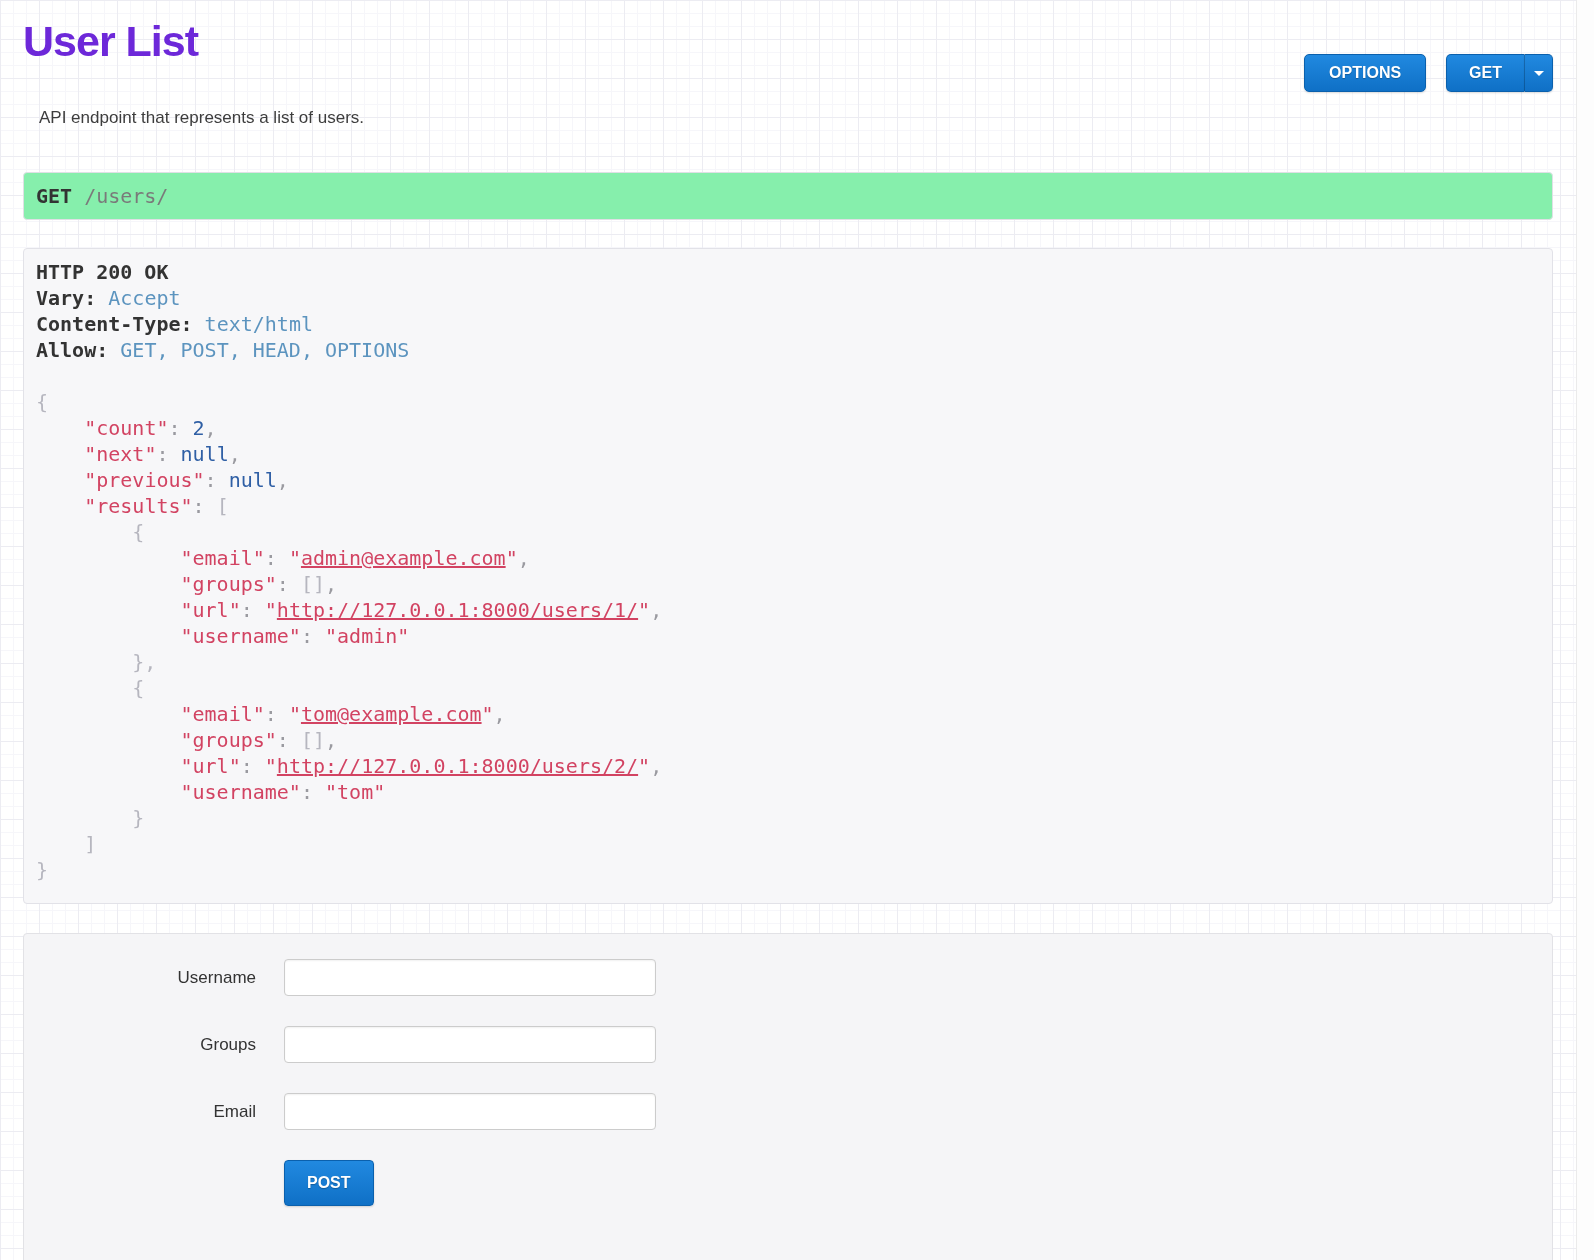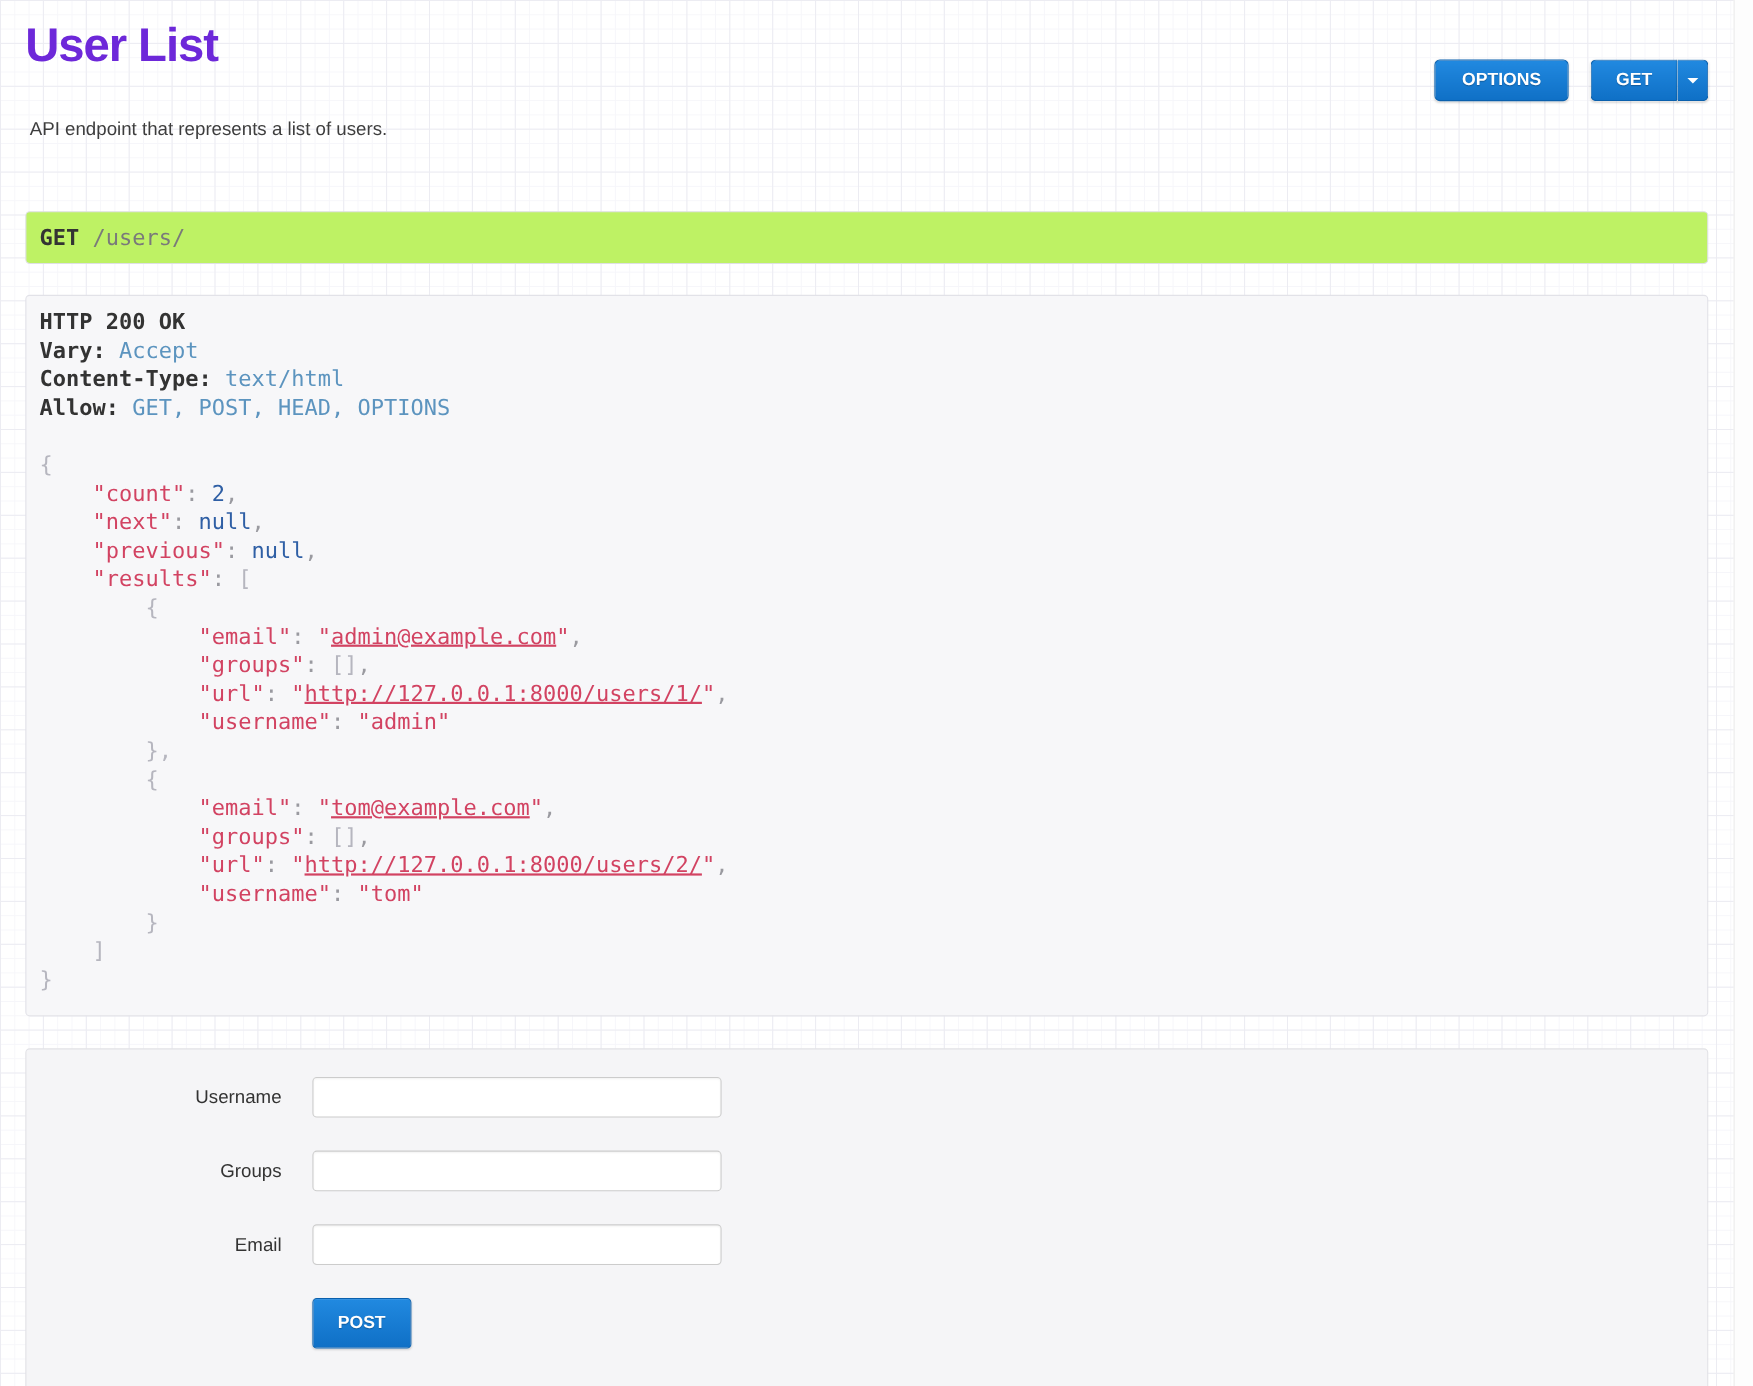--- a/index.html
+++ b/index.html
@@ -27,27 +27,27 @@
     text-shadow:0 1px 1px rgba(0,0,0,0.25);
     cursor:pointer; box-shadow:0 1px 2px rgba(0,0,0,0.15);
   }
   .btn-options { padding:0 24px; }
   .btn-group { display:inline-flex; }
   .btn-group .btn-main { padding:0 22px; border-radius:5px 0 0 5px; border-right:1px solid rgba(0,0,0,0.18); }
   .btn-group .btn-caret { width:28px; padding:0; border-radius:0 5px 5px 0; border-left:none; }
   .caret { display:inline-block; width:0; height:0; border-top:5px solid #fff; border-left:5px solid transparent; border-right:5px solid transparent; }
 
   h1 { margin:0; padding-top:16px; font-size:43px; line-height:50px; font-weight:bold; color:#6d28d9; letter-spacing:-1px; }
-  .desc { margin:42px 4px 0; font-size:17px; color:#3d3d3d; }
+  .desc { margin:42px 16px 0; font-size:17px; color:#3d3d3d; }
 
   .mono { font-family:"DejaVu Sans Mono", monospace; }
 
   .request-bar {
-    margin-top:64px; box-sizing:border-box; height:48px;
-    background:#bef264; border:1px solid #dfe0e5; border-radius:4px;
+    margin-top:44px; box-sizing:border-box; height:48px;
+    background:#86efac; border:1px solid #dfe0e5; border-radius:4px;
     padding:10px 12px; font-size:20px; line-height:26px;
   }
   .req-method { font-weight:bold; color:#333; }
   .req-path { color:#7a7a7a; margin-left:12px; }
 
   .response-panel {
     margin-top:28px; background:#f7f7f9; border:1px solid #e2e2e8;
     border-radius:4px; padding:10px 12px 20px; box-sizing:border-box;
   }
   .response-panel pre {

